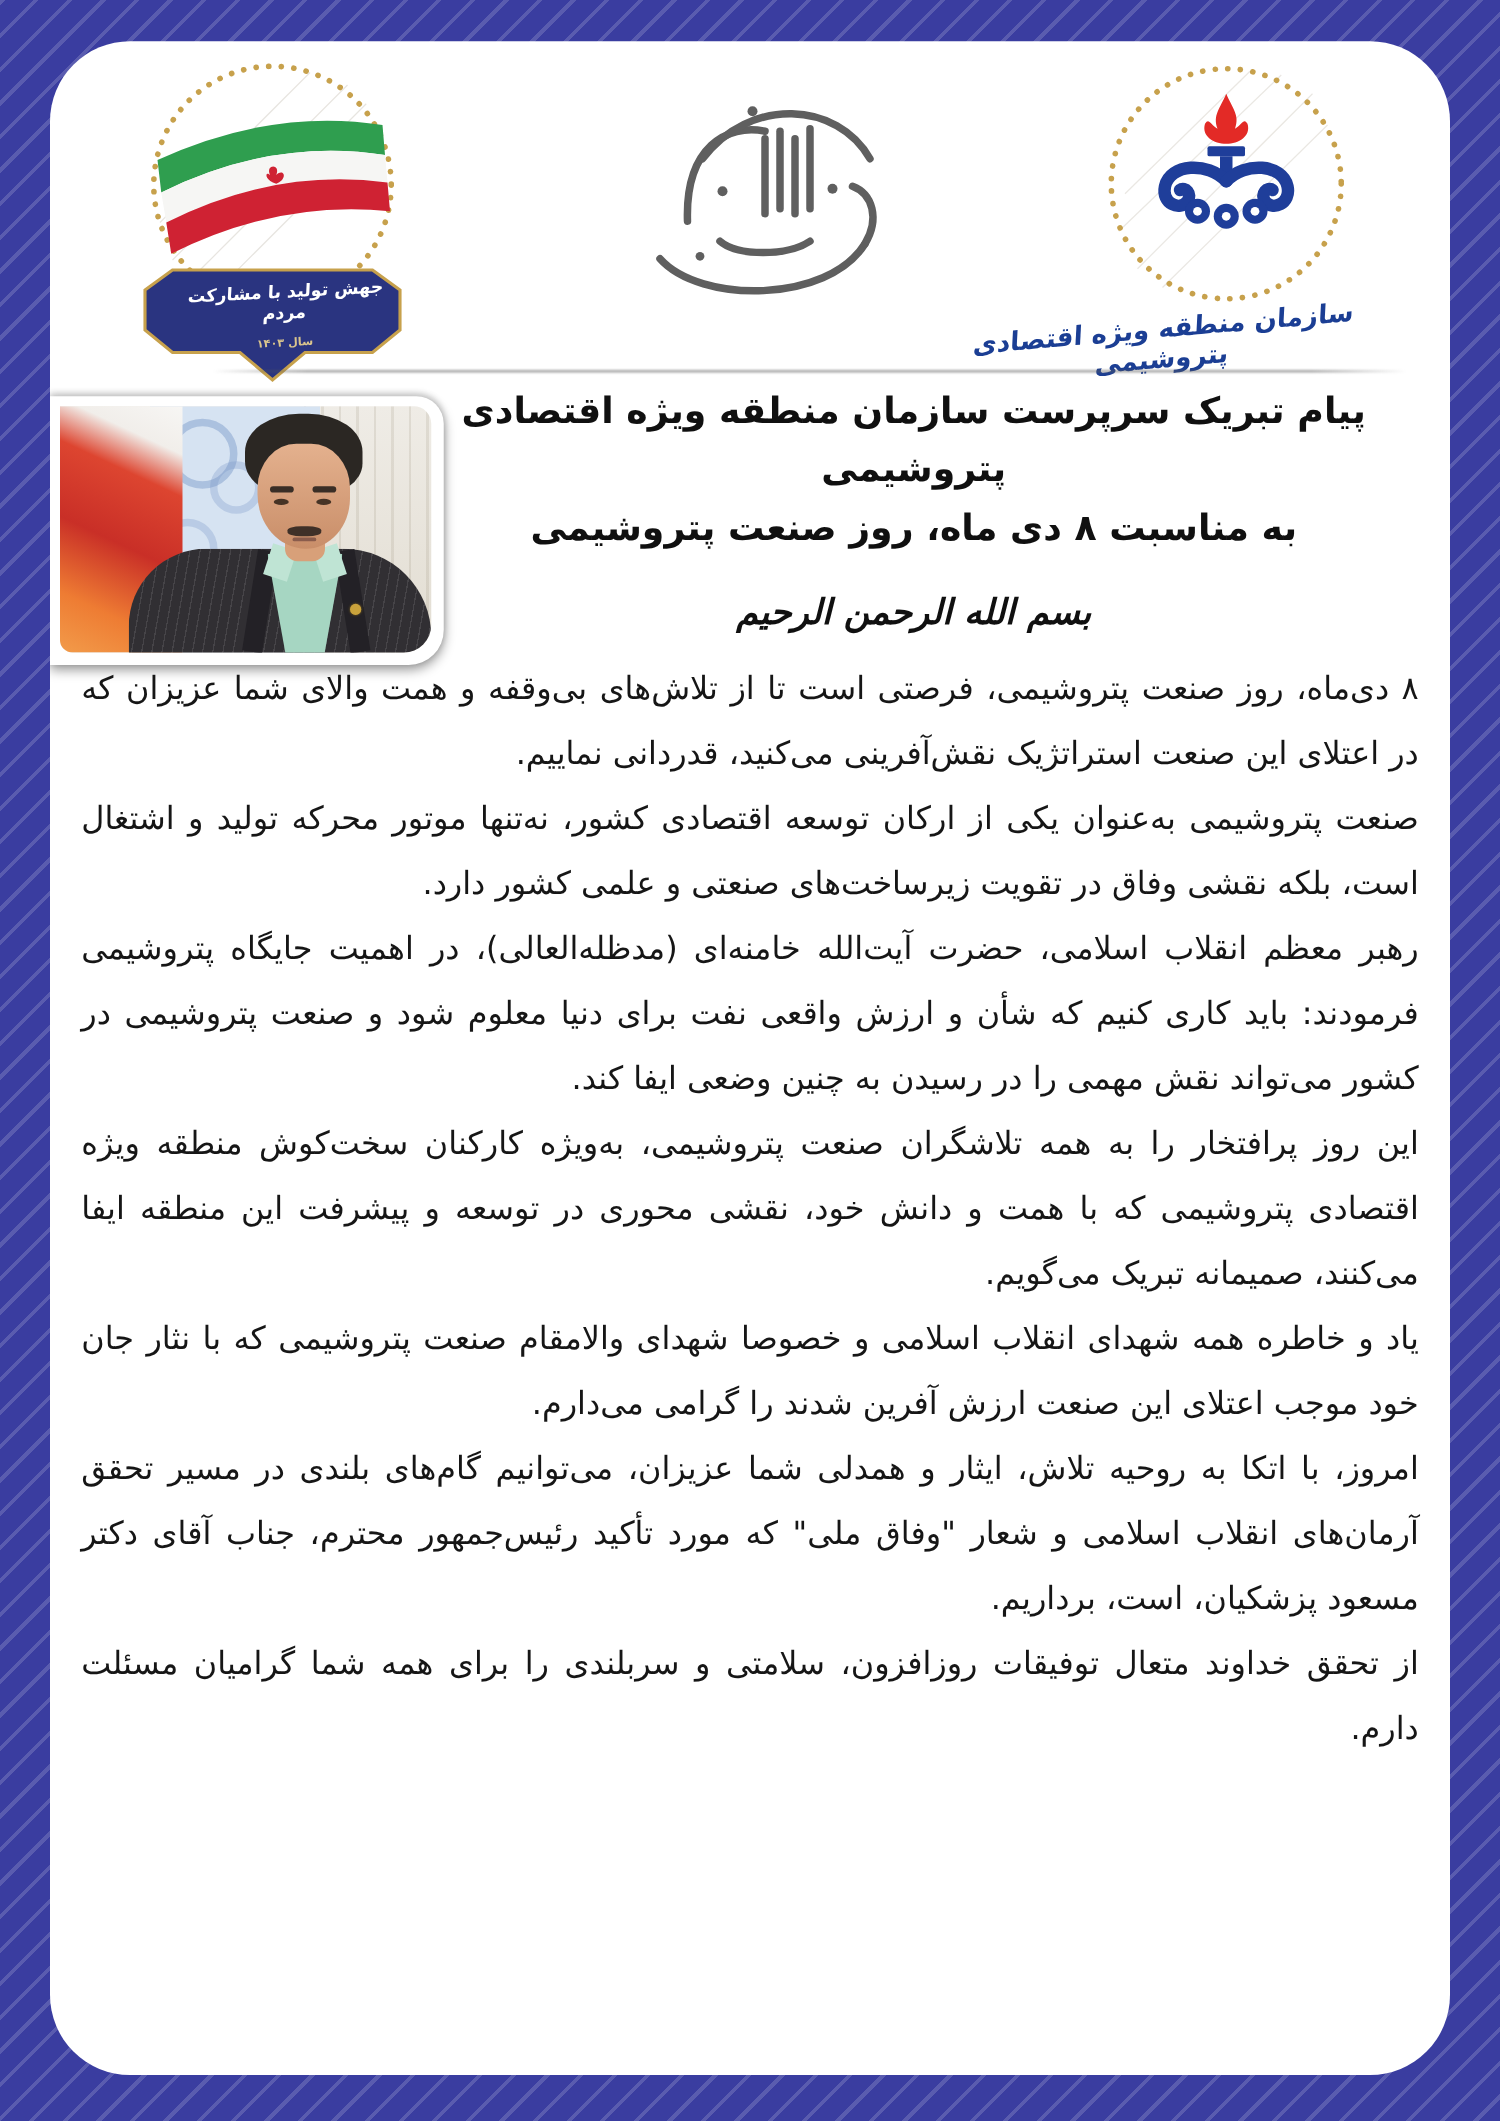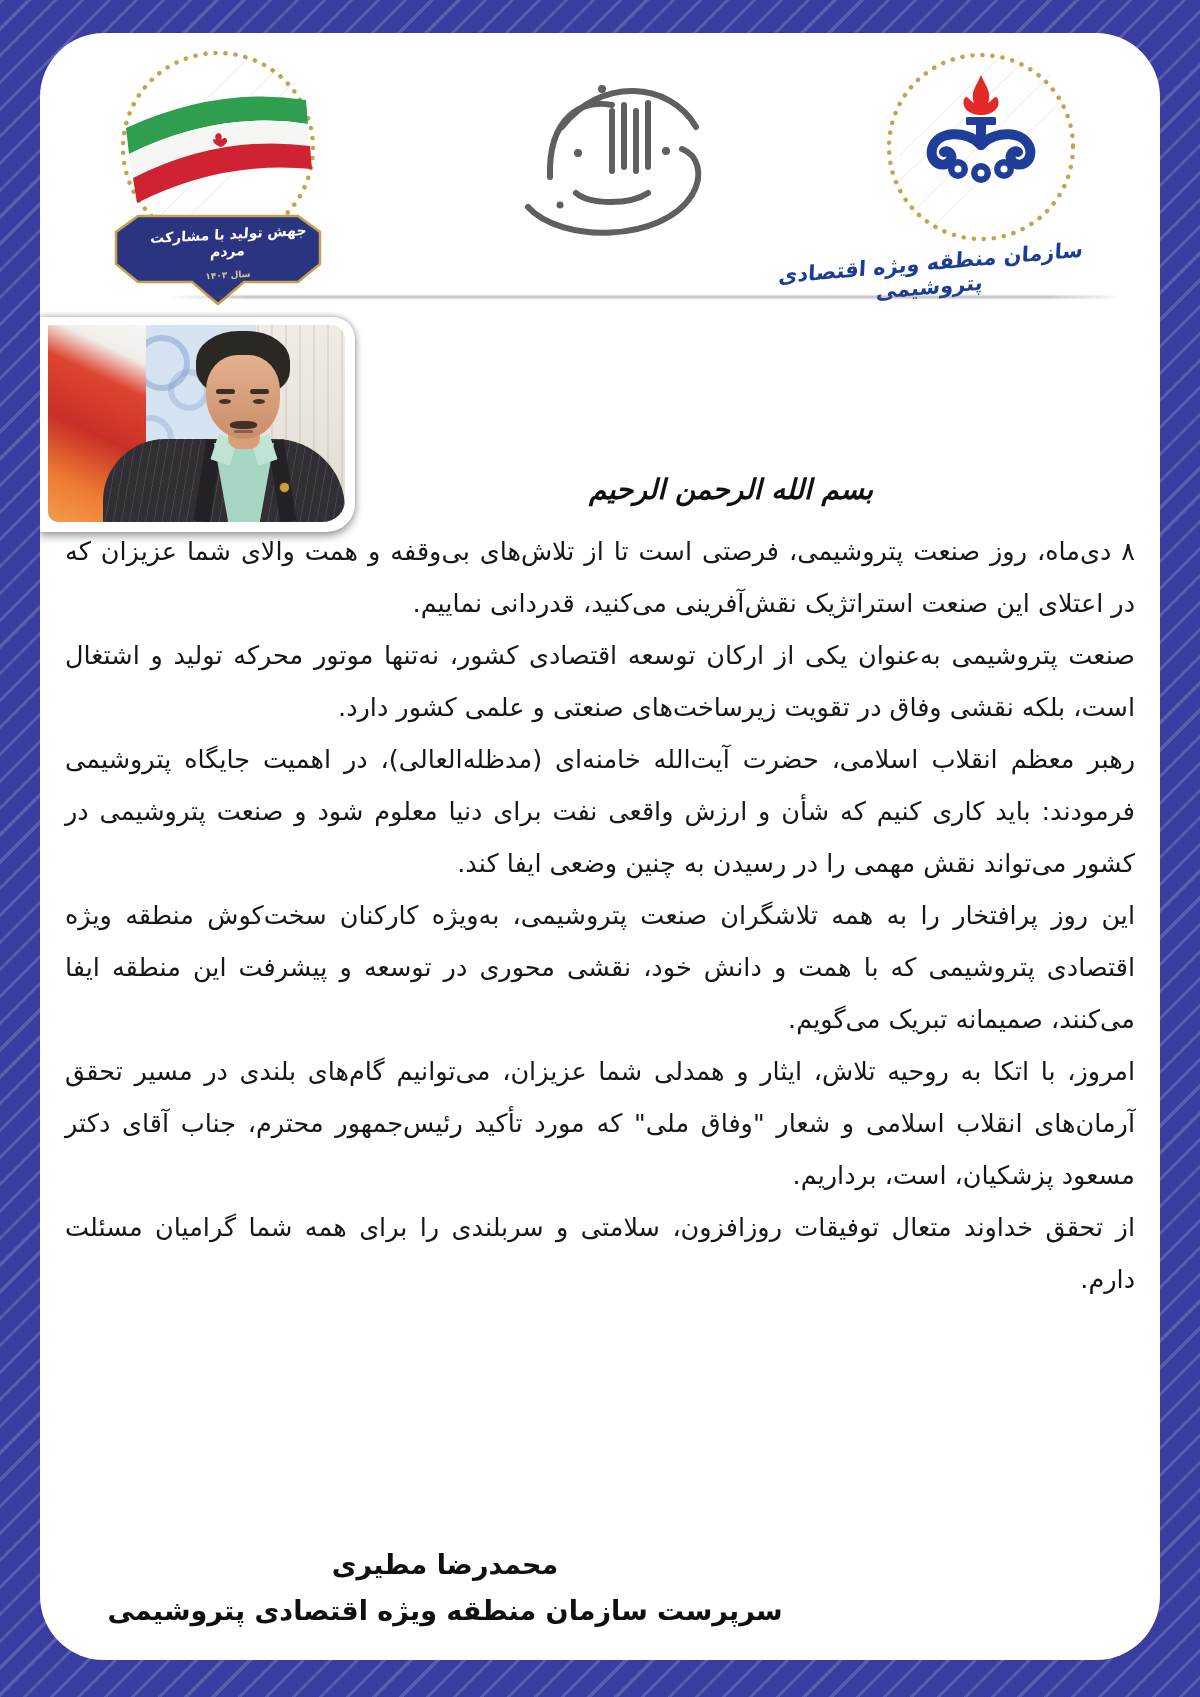--- a/index.html
+++ b/index.html
@@ -176,20 +176,24 @@
           <circle cx="141" cy="128" r="3.5" fill="#ffffff"></circle>
         <circle cx="164" cy="124" r="10" fill="#1f3e9a"></circle>
           <circle cx="164" cy="124" r="3.5" fill="#ffffff"></circle>
       </g>
     </svg>
   </div>
   <div class="org-callig">سازمان منطقه ویژه اقتصادی پتروشیمی</div>
 
   <div class="hairline"></div>
 
+  <div class="title-block">
+    <div>پیام تبریک سرپرست سازمان منطقه ویژه اقتصادی پتروشیمی</div>
+    <div>به مناسبت ۸ دی ماه، روز صنعت پتروشیمی</div>
+  </div>
 
   <div class="bismillah-line">بسم الله الرحمن الرحیم</div>
 
   <div class="photo-frame">
     <div class="photo">
       <div class="wall-streaks"></div>
       <div class="flag-blue">
         <div class="curl" style="left:14px;top:10px;width:44px;height:44px;"></div>
         <div class="curl" style="left:48px;top:44px;width:30px;height:30px;border-color:rgba(120,150,200,0.3);"></div>
         <div class="curl" style="left:6px;top:90px;width:36px;height:36px;border-color:rgba(120,150,200,0.3);"></div>
@@ -213,22 +217,19 @@
         <div class="mouth"></div>
       </div>
     </div>
   </div>
 
   <div class="body-text">
       <p>۸ دی‌ماه، روز صنعت پتروشیمی، فرصتی است تا از تلاش‌های بی‌وقفه و همت والای شما عزیزان که در اعتلای این صنعت استراتژیک نقش‌آفرینی می‌کنید، قدردانی نماییم.</p>
       <p>صنعت پتروشیمی به‌عنوان یکی از ارکان توسعه اقتصادی کشور، نه‌تنها موتور محرکه تولید و اشتغال است، بلکه نقشی وفاق در تقویت زیرساخت‌های صنعتی و علمی کشور دارد.</p>
       <p>رهبر معظم انقلاب اسلامی، حضرت آیت‌الله خامنه‌ای (مدظله‌العالی)، در اهمیت جایگاه پتروشیمی فرمودند: باید کاری کنیم که شأن و ارزش واقعی نفت برای دنیا معلوم شود و صنعت پتروشیمی در کشور می‌تواند نقش مهمی را در رسیدن به چنین وضعی ایفا کند.</p>
       <p>این روز پرافتخار را به همه تلاشگران صنعت پتروشیمی، به‌ویژه کارکنان سخت‌کوش منطقه ویژه اقتصادی پتروشیمی که با همت و دانش خود، نقشی محوری در توسعه و پیشرفت این منطقه ایفا می‌کنند، صمیمانه تبریک می‌گویم.</p>
+      <p>یاد و خاطره همه شهدای انقلاب اسلامی و خصوصا شهدای والامقام صنعت پتروشیمی که با نثار جان خود موجب اعتلای این صنعت ارزش آفرین شدند را گرامی می‌دارم.</p>
       <p>امروز، با اتکا به روحیه تلاش، ایثار و همدلی شما عزیزان، می‌توانیم گام‌های بلندی در مسیر تحقق آرمان‌های انقلاب اسلامی و شعار "وفاق ملی" که مورد تأکید رئیس‌جمهور محترم، جناب آقای دکتر مسعود پزشکیان، است، برداریم.</p>
       <p>از تحقق خداوند متعال توفیقات روزافزون، سلامتی و سربلندی را برای همه شما گرامیان مسئلت دارم.</p>
     </div>
 
-  <div class="signature">
-    <div class="name">محمدرضا مطیری</div>
-    <div class="role">سرپرست سازمان منطقه ویژه اقتصادی پتروشیمی</div>
-  </div>
 
 </div>
 
 </body></html>

